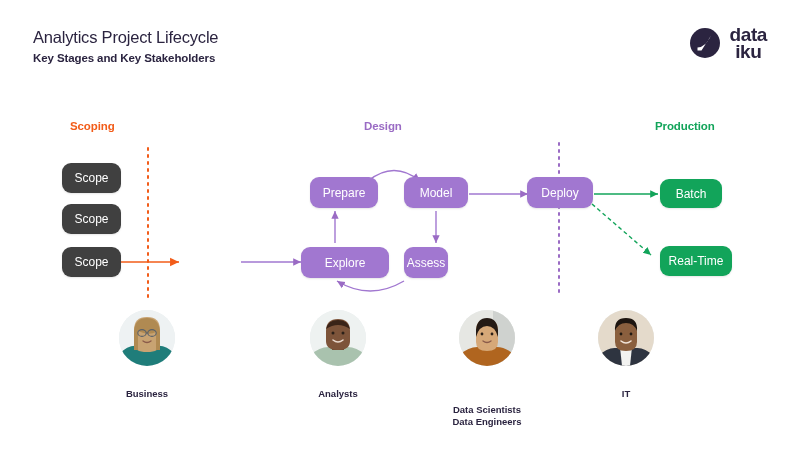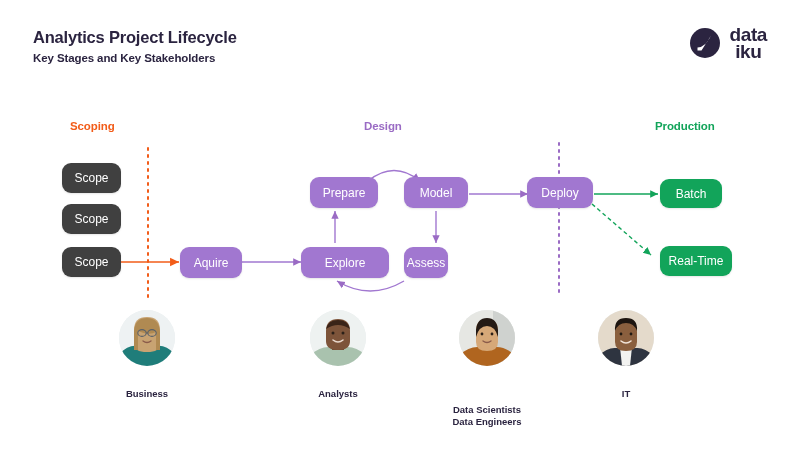--- a/index.html
+++ b/index.html
@@ -20,21 +20,21 @@
   }
 
   
   #title-block {
     position: absolute;
     left: 33px;
     top: 28px;
   }
   #main-title {
     font-size: 16.5px;
-    font-weight: bold;
+    font-weight: normal;
     color: #2b2440;
     letter-spacing: -0.2px;
     line-height: 1.1;
     white-space: nowrap;
   }
   #subtitle {
     font-size: 11.5px;
     font-weight: bold;
     color: #2b2440;
     margin-top: 6px;
@@ -187,21 +187,20 @@
 
     <line x1="594" y1="194" x2="658" y2="194" stroke="#12A45A" stroke-width="1.4" marker-end="url(#arw-green)"></line>
 
     <line x1="592" y1="204" x2="651" y2="255" stroke="#12A45A" stroke-width="1.4" stroke-dasharray="4 3" marker-end="url(#arw-green)"></line>
   </svg>
 
   <div class="node scope" style="left:62px;  top:163px; width:59px; height:30px;">Scope</div>
   <div class="node scope" style="left:62px;  top:204px; width:59px; height:30px;">Scope</div>
   <div class="node scope" style="left:62px;  top:247px; width:59px; height:30px;">Scope</div>
 
-  <div class="node design" style="left:180px; top:247px; width:62px; height:31px;">Aquire</div>
 
   <div class="node design" style="left:310px; top:177px; width:68px; height:31px;">Prepare</div>
   <div class="node design" style="left:301px; top:247px; width:88px; height:31px;">Explore</div>
 
   <div class="node design" style="left:404px; top:177px; width:64px; height:31px;">Model</div>
   <div class="node design" style="left:404px; top:247px; width:44px; height:31px;">Assess</div>
 
   <div class="node design" style="left:527px; top:177px; width:66px; height:31px;">Deploy</div>
 
   <div class="node prod" style="left:660px; top:179px; width:62px; height:29px;">Batch</div>

